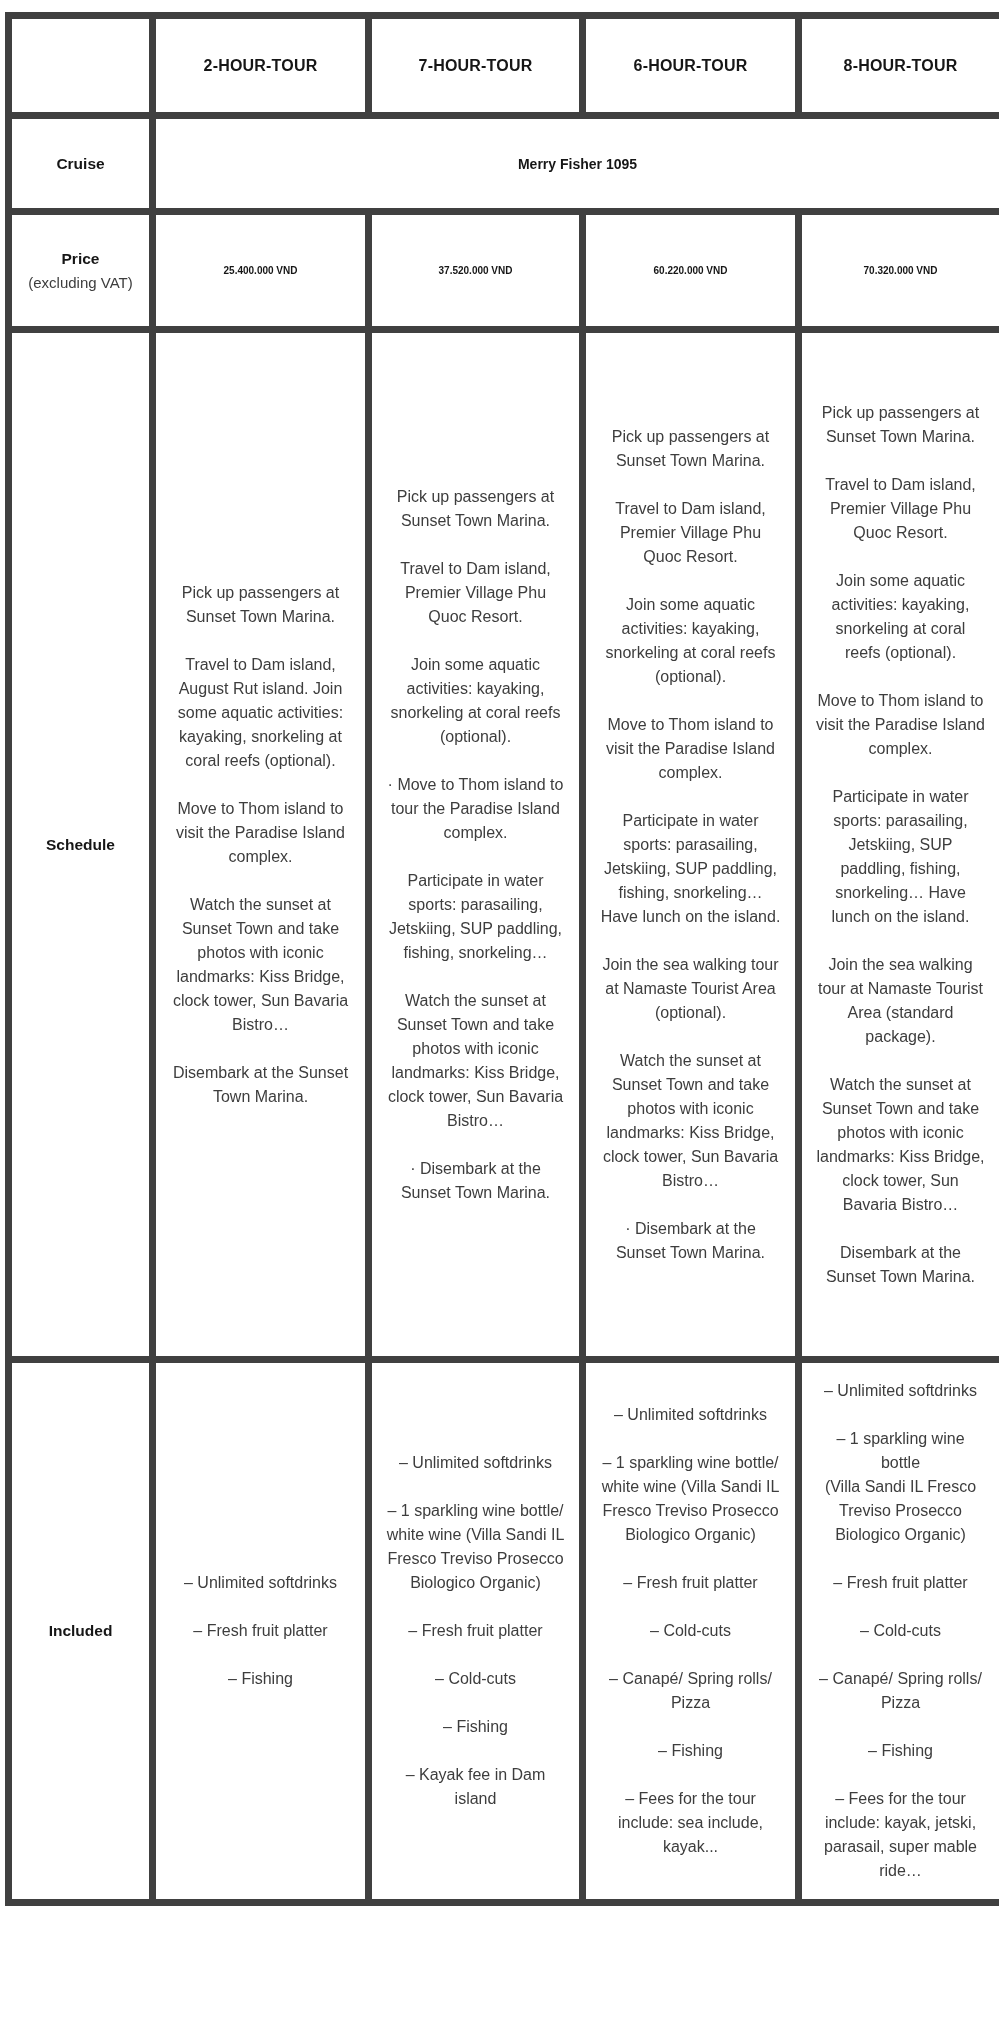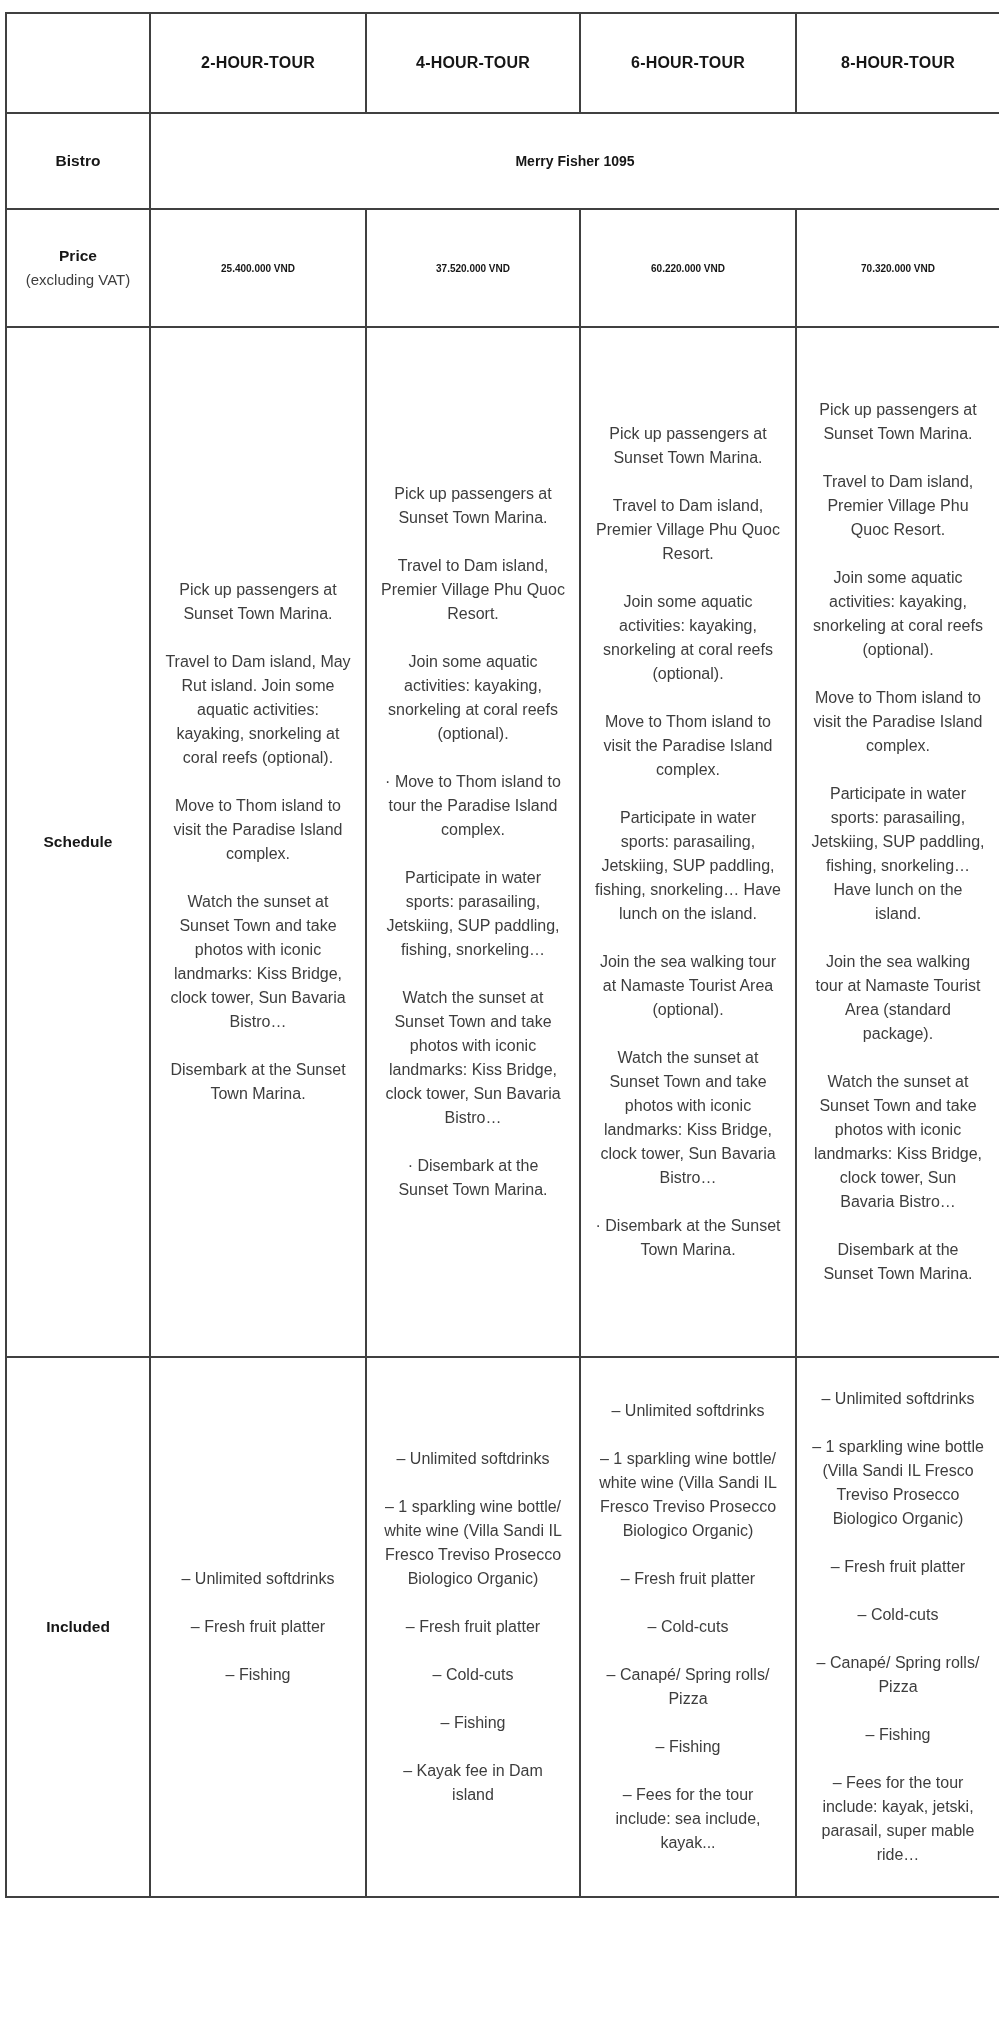--- a/index.html
+++ b/index.html
@@ -16,21 +16,21 @@
   }
   .table-wrap {
     padding: 12px 0 0 5px;
   }
   table.tour-table {
     border-collapse: collapse;
     table-layout: fixed;
     width: 994px;
   }
   table.tour-table td, table.tour-table th {
-    border: 2px solid #404040;
+    border: 7px solid #404040;
     vertical-align: middle;
     background: #ffffff;
     box-sizing: border-box;
     padding: 16px 14px;
     text-align: center;
   }
   
   col.c-label { width: 144px; }
   col.c-t2 { width: 216px; }
   col.c-t4 { width: 214px; }
@@ -108,47 +108,47 @@
         <col class="c-t2">
         <col class="c-t4">
         <col class="c-t6">
         <col class="c-t8">
     </colgroup>
 
     <tbody>
         <tr class="r-header">
       <td class="corner-cell"></td>
       <th class="col-head">2-HOUR-TOUR</th>
-      <th class="col-head">4-HOUR-TOUR</th>
+      <th class="col-head">7-HOUR-TOUR</th>
       <th class="col-head">6-HOUR-TOUR</th>
       <th class="col-head">8-HOUR-TOUR</th>
     </tr>
 
     <tr class="r-cruise">
-      <td class="row-label">Bistro</td>
+      <td class="row-label">Cruise</td>
       <td class="cruise-value" colspan="4">Merry Fisher 1095</td>
     </tr>
 
 
     <tr class="r-price">
       <td class="row-label">
         <span>Price</span>
         <span class="label-note">(excluding VAT)</span>
       </td>
       <td class="price-cell">25.400.000 VND</td>
       <td class="price-cell">37.520.000 VND</td>
       <td class="price-cell">60.220.000 VND</td>
       <td class="price-cell">70.320.000 VND</td>
     </tr>
 
     <tr class="r-schedule">
       <td class="row-label">Schedule</td>
       <td class="text-cell">
             <p>Pick up passengers at Sunset Town Marina.</p>
-            <p>Travel to Dam island, May Rut island. Join some aquatic activities: kayaking, snorkeling at coral reefs (optional).</p>
+            <p>Travel to Dam island, August Rut island. Join some aquatic activities: kayaking, snorkeling at coral reefs (optional).</p>
             <p>Move to Thom island to visit the Paradise Island complex.</p>
             <p>Watch the sunset at Sunset Town and take photos with iconic landmarks: Kiss Bridge, clock tower, Sun Bavaria Bistro…</p>
             <p>Disembark at the Sunset Town Marina.</p>
           </td>
       <td class="text-cell">
             <p>Pick up passengers at Sunset Town Marina.</p>
             <p>Travel to Dam island, Premier Village Phu Quoc Resort.</p>
             <p>Join some aquatic activities: kayaking, snorkeling at coral reefs (optional).</p>
             <p>· Move to Thom island to tour the Paradise Island complex.</p>
             <p>Participate in water sports: parasailing, Jetskiing, SUP paddling, fishing, snorkeling…</p>

